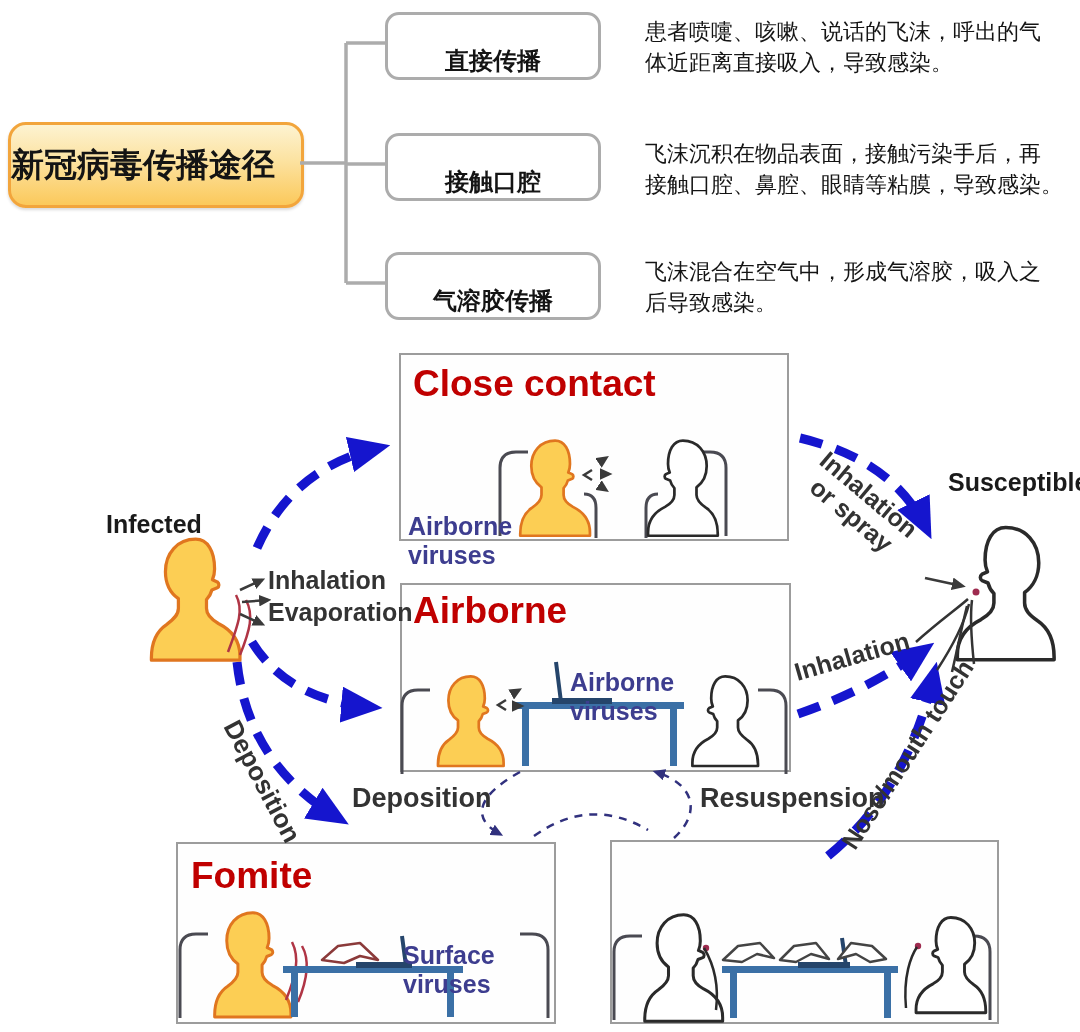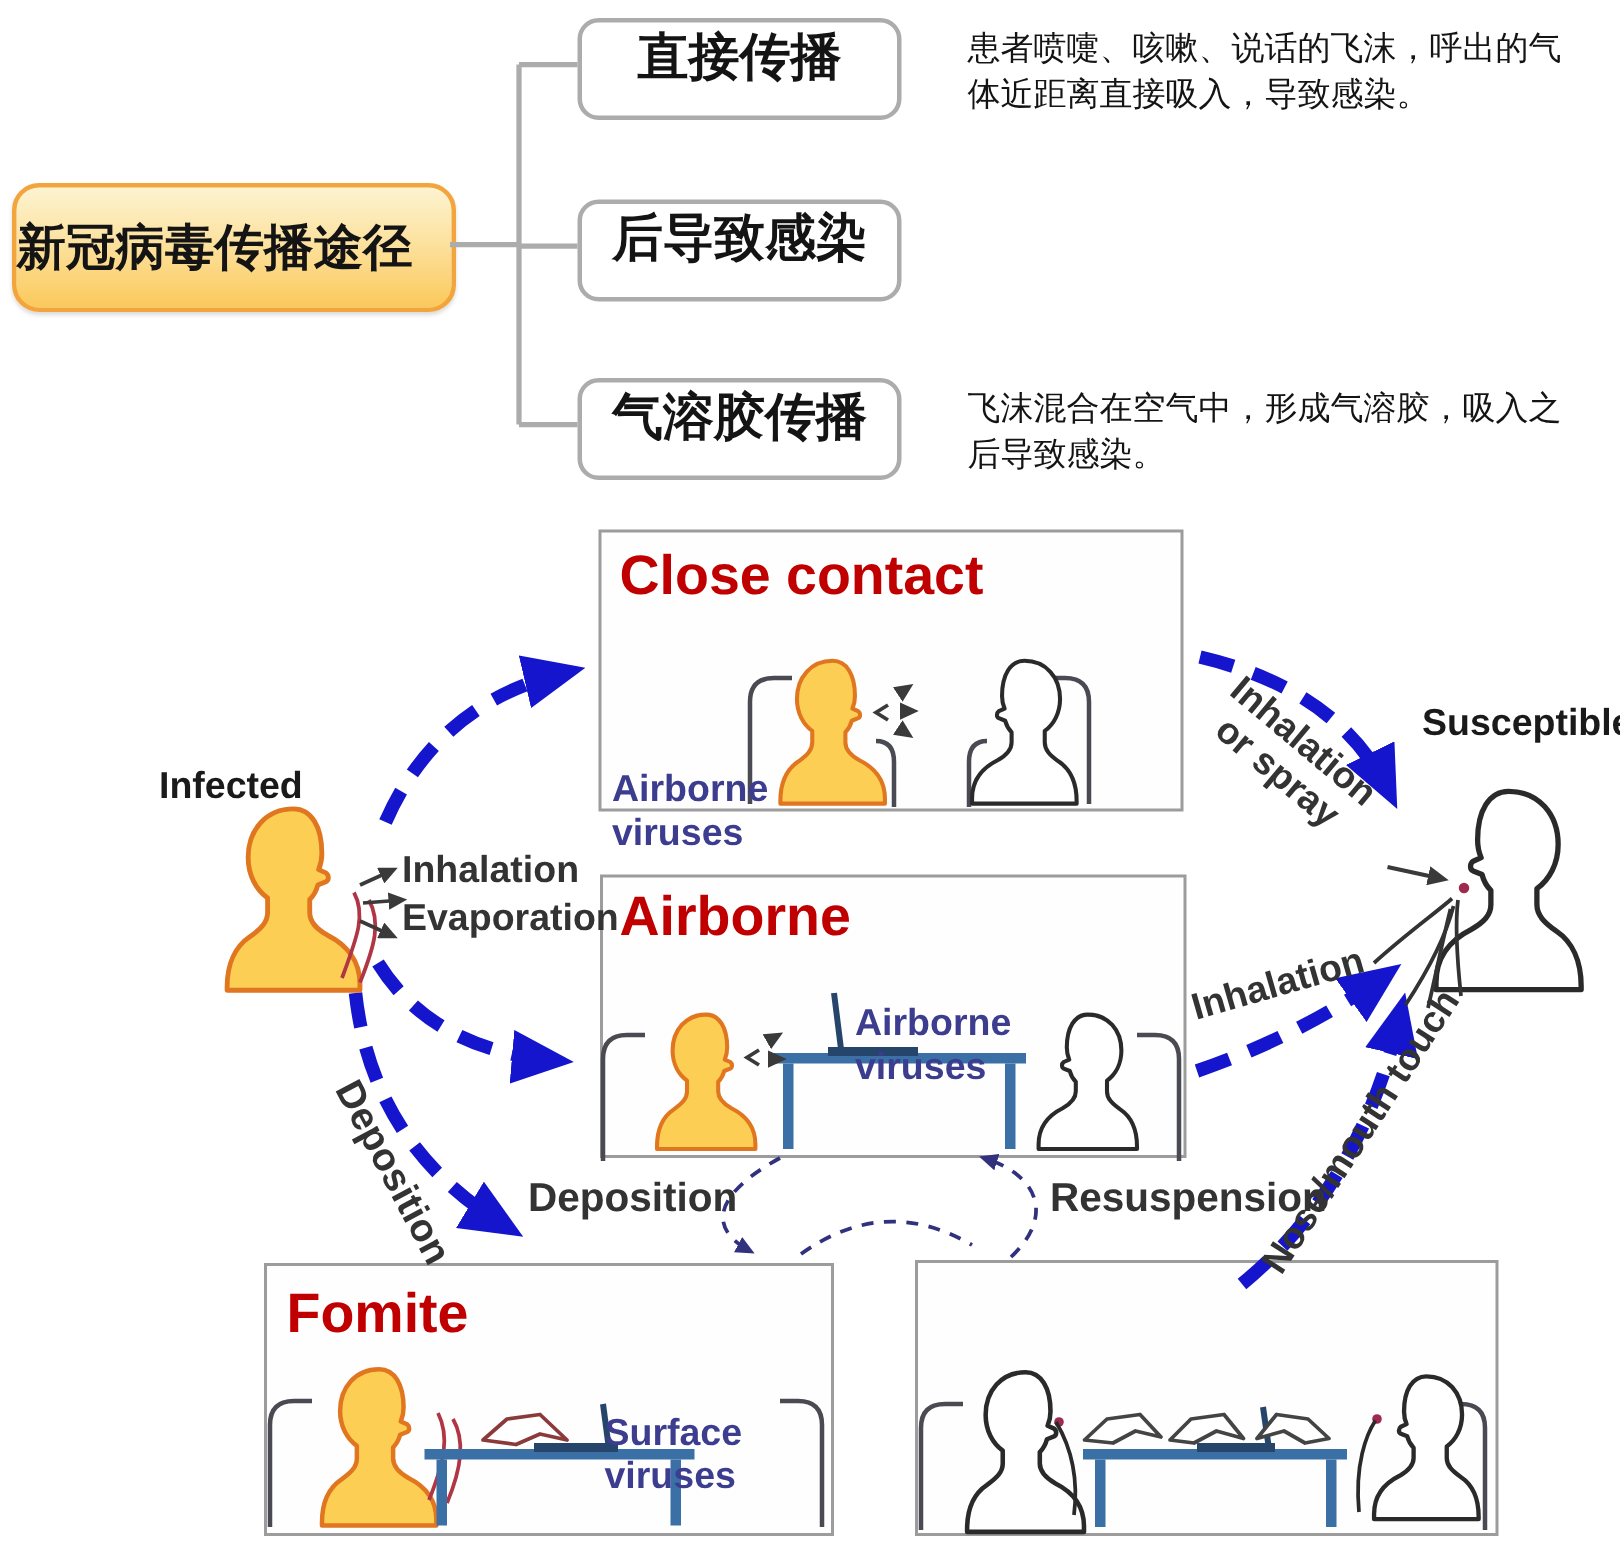--- a/index.html
+++ b/index.html
@@ -7,22 +7,22 @@
         font-family:"Liberation Sans","DejaVu Sans",sans-serif;}
   
   .cn{font-family:"Liberation Serif","DejaVu Serif",serif;color:#141414;}
   #root-box{position:absolute;left:8px;top:122px;width:290px;height:80px;z-index:2;
     border:3px solid #F2A53C;border-radius:18px;
     background:linear-gradient(180deg,#FDF3D1 0%,#FCE2A0 45%,#FBC95B 100%);
     display:flex;align-items:center;justify-content:flex-start;
     font-size:33px;font-weight:700;box-shadow:0 2px 3px rgba(0,0,0,.15);}
   .branch-box{position:absolute;left:385px;width:210px;height:62px;z-index:2;
     border:3px solid #ACACAC;border-radius:14px;background:#fff;
-    display:flex;align-items:flex-start;justify-content:center;
-    font-size:34px;font-weight:600;}
+    display:flex;align-items:flex-end;justify-content:center;
+    font-size:24px;font-weight:600;}
   .desc{position:absolute;left:645px;z-index:2;font-size:22px;line-height:31px;}
   .desc div{white-space:nowrap;}
   
   .dbox{position:absolute;background:#FEFEFE;border:2px solid #9C9C9C;z-index:1;}
   .red-title{position:absolute;z-index:10;color:#C00000;font-weight:800;font-size:37px;letter-spacing:0;}
   .purple{position:absolute;z-index:10;color:#3D3D8F;font-weight:700;font-size:25px;line-height:29px;margin-top:40px;}
   .blabel{position:absolute;z-index:10;color:#1A1A1A;font-weight:800;font-size:25px;white-space:nowrap;}
   .alabel{position:absolute;z-index:10;color:#333333;font-weight:600;font-size:25px;white-space:nowrap;}
   .rot{text-align:center;}
   svg.layer{position:absolute;left:0;top:0;z-index:5;pointer-events:none;}
@@ -33,29 +33,33 @@
 <div id="page">
 
   <div id="root-box" class="cn">
     <span>新冠病毒传播途径</span>
   </div>
 
   <div class="branch-box cn" style="top:12px">
     <span>直接传播</span>
   </div>
   <div class="branch-box cn" style="top:133px">
-    <span>后导致感染</span>
+    <span>接触口腔</span>
   </div>
   <div class="branch-box cn" style="top:252px">
     <span>气溶胶传播</span>
   </div>
 
   <div class="desc cn" style="top:16px">
     <div>患者喷嚏、咳嗽、说话的飞沫，呼出的气</div>
     <div>体近距离直接吸入，导致感染。</div>
+  </div>
+  <div class="desc cn" style="top:138px">
+    <div>飞沫沉积在物品表面，接触污染手后，再</div>
+    <div>接触口腔、鼻腔、眼睛等粘膜，导致感染。</div>
   </div>
   <div class="desc cn" style="top:256px">
     <div>飞沫混合在空气中，形成气溶胶，吸入之</div>
     <div>后导致感染。</div>
   </div>
 
   <div class="dbox" style="left:399px;top:353px;width:386px;height:184px"></div>
   <div class="dbox" style="left:400px;top:583px;width:387px;height:185px"></div>
   <div class="dbox" style="left:176px;top:842px;width:376px;height:178px"></div>
   <div class="dbox" style="left:610px;top:840px;width:385px;height:180px"></div>

